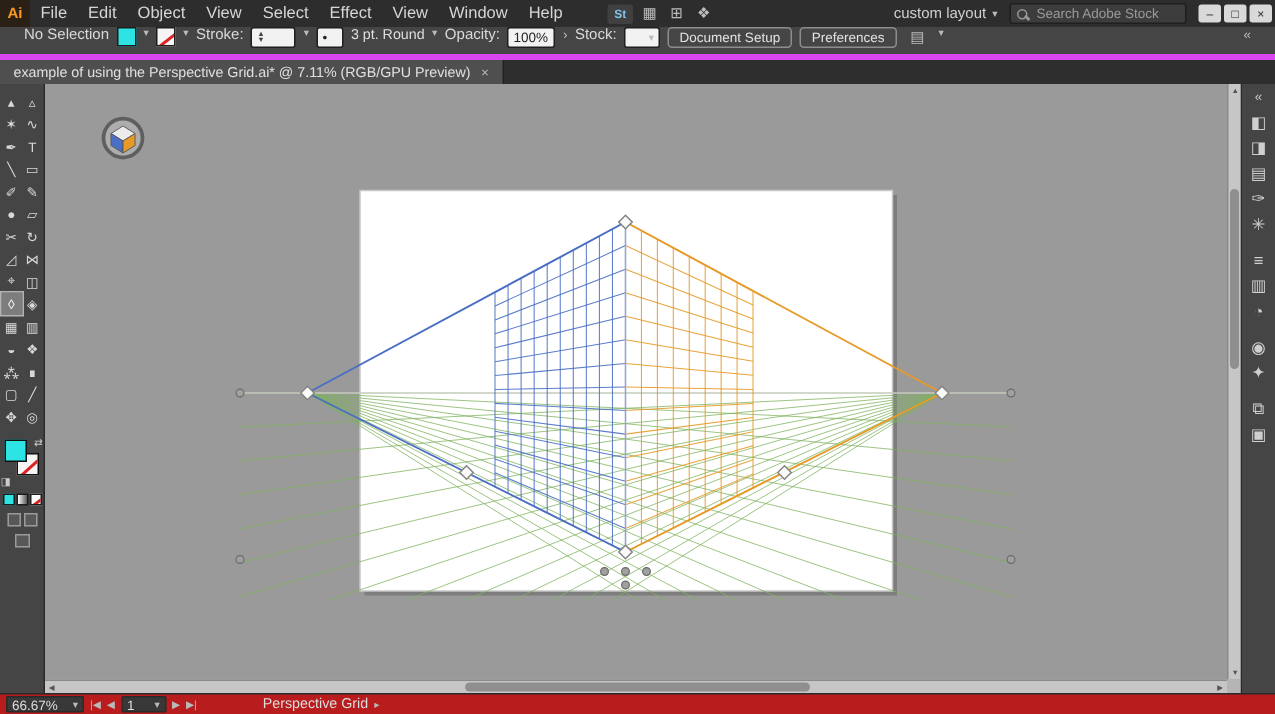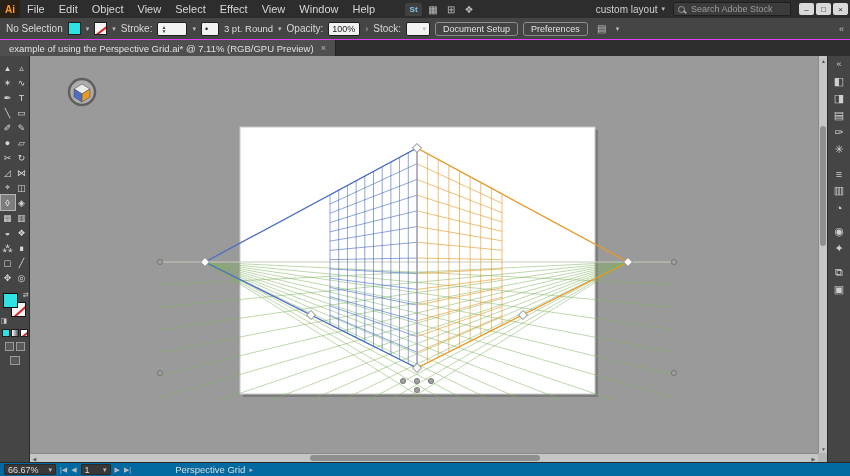--- a/index.html
+++ b/index.html
@@ -16,21 +16,21 @@
   .spacer{flex:1;}
   .layout-dd{display:flex;align-items:center;gap:4px;font-size:10px;color:#cfcfcf;padding:0 8px;}
   .search-box{display:flex;align-items:center;background:#3c3c3c;border:1px solid #1f1f1f;border-radius:2px;height:14px;width:118px;padding:0 4px;gap:4px;margin-right:8px;}
   .mag{width:7px;height:7px;border:1px solid #999;border-radius:50%;position:relative;flex:0 0 auto;}
   .mag::after{content:"";position:absolute;width:4px;height:1.5px;background:#999;transform:rotate(45deg);right:-3px;bottom:-1px;}
   .search-box input{background:transparent;border:none;outline:none;color:#bbb;font-size:9px;width:100%;font-family:"Liberation Sans",sans-serif;}
   .search-box input::placeholder{color:#9a9a9a;}
   .winbtns{display:flex;gap:2px;margin-right:2px;}
   .winbtn{width:15px;height:12px;background:#d9d9d9;color:#222;font-size:8px;display:flex;align-items:center;justify-content:center;border-radius:2px;}
   
-  .controlbar{height:22px;background:#454545;border-bottom:1px solid #d946ef;display:flex;align-items:center;font-size:10px;color:#ddd;padding:0 6px;gap:5px;flex:0 0 auto;}
+  .controlbar{height:22px;background:#454545;border-bottom:4px solid #d946ef;display:flex;align-items:flex-start;font-size:10px;color:#ddd;padding:0 16px;gap:5px;flex:0 0 auto;}
   .ctl-label{color:#d9d9d9;}
   .swatch{width:13px;height:13px;border:1px solid #1e1e1e;position:relative;}
   .swatch.fill{background:#2ee3e3;}
   .swatch.stroke{background:#f5f5f5;overflow:hidden;}
   .swatch.stroke::after{content:"";position:absolute;left:-2px;top:5px;width:22px;height:2px;background:#d22;transform:rotate(-38deg);}
   .dd{font-size:7px;color:#bbb;}
   .field{background:#f2f2f2;color:#222;border:1px solid #1f1f1f;height:14px;border-radius:2px;display:flex;align-items:center;padding:0 3px;font-size:9px;gap:2px;}
   .spin{display:flex;flex-direction:column;font-size:5px;line-height:4px;color:#444;}
   .ctl-btn{border:1px solid #8d8d8d;border-radius:3px;padding:1px 7px;font-size:9px;color:#e2e2e2;background:transparent;}
   .chev{color:#bbb;font-size:9px;}
@@ -68,21 +68,21 @@
   .hscroll{position:absolute;left:0;right:9px;bottom:0;height:9px;background:#c6c6c6;border-top:1px solid #8a8a8a;}
   .hthumb{position:absolute;top:1px;bottom:1px;left:280px;width:230px;background:#8f8f8f;border-radius:3px;}
   .hsb-arrow{position:absolute;top:0;width:9px;height:9px;font-size:5px;color:#555;display:flex;align-items:center;justify-content:center;}
   .sb-corner{position:absolute;right:0;bottom:0;width:9px;height:9px;background:#b5b5b5;}
   
   .rightstrip{width:23px;background:#454545;border-left:1px solid #2a2a2a;display:flex;flex-direction:column;align-items:center;padding-top:3px;flex:0 0 auto;}
   .rp-collapse{font-size:9px;color:#c9c9c9;margin-bottom:4px;}
   .rp-icon{width:22px;height:17px;display:flex;align-items:center;justify-content:center;font-size:11px;color:#cfcfcf;}
   .rp-icon.gap{margin-top:7px;}
   
-  .statusbar{height:14px;background:#0369a1;border-top:1px solid #2a2a2a;display:flex;align-items:center;font-size:9.5px;color:#cfcfcf;padding:0 4px;gap:4px;flex:0 0 auto;}
+  .statusbar{height:14px;background:#b91c1c;border-top:1px solid #2a2a2a;display:flex;align-items:center;font-size:9.5px;color:#cfcfcf;padding:0 4px;gap:4px;flex:0 0 auto;}
   .sb-field{background:#383838;border:1px solid #2a2a2a;height:11px;display:flex;align-items:center;gap:3px;padding:0 3px;font-size:9px;color:#ddd;border-radius:1px;}
   .sb-nav{font-size:7px;color:#b9b9b9;}
   .sb-status{margin-left:40px;color:#dedede;text-align:right;}
 </style>
 </head>
 <body>
 
 <div class="app">
 
   <div class="menubar">

